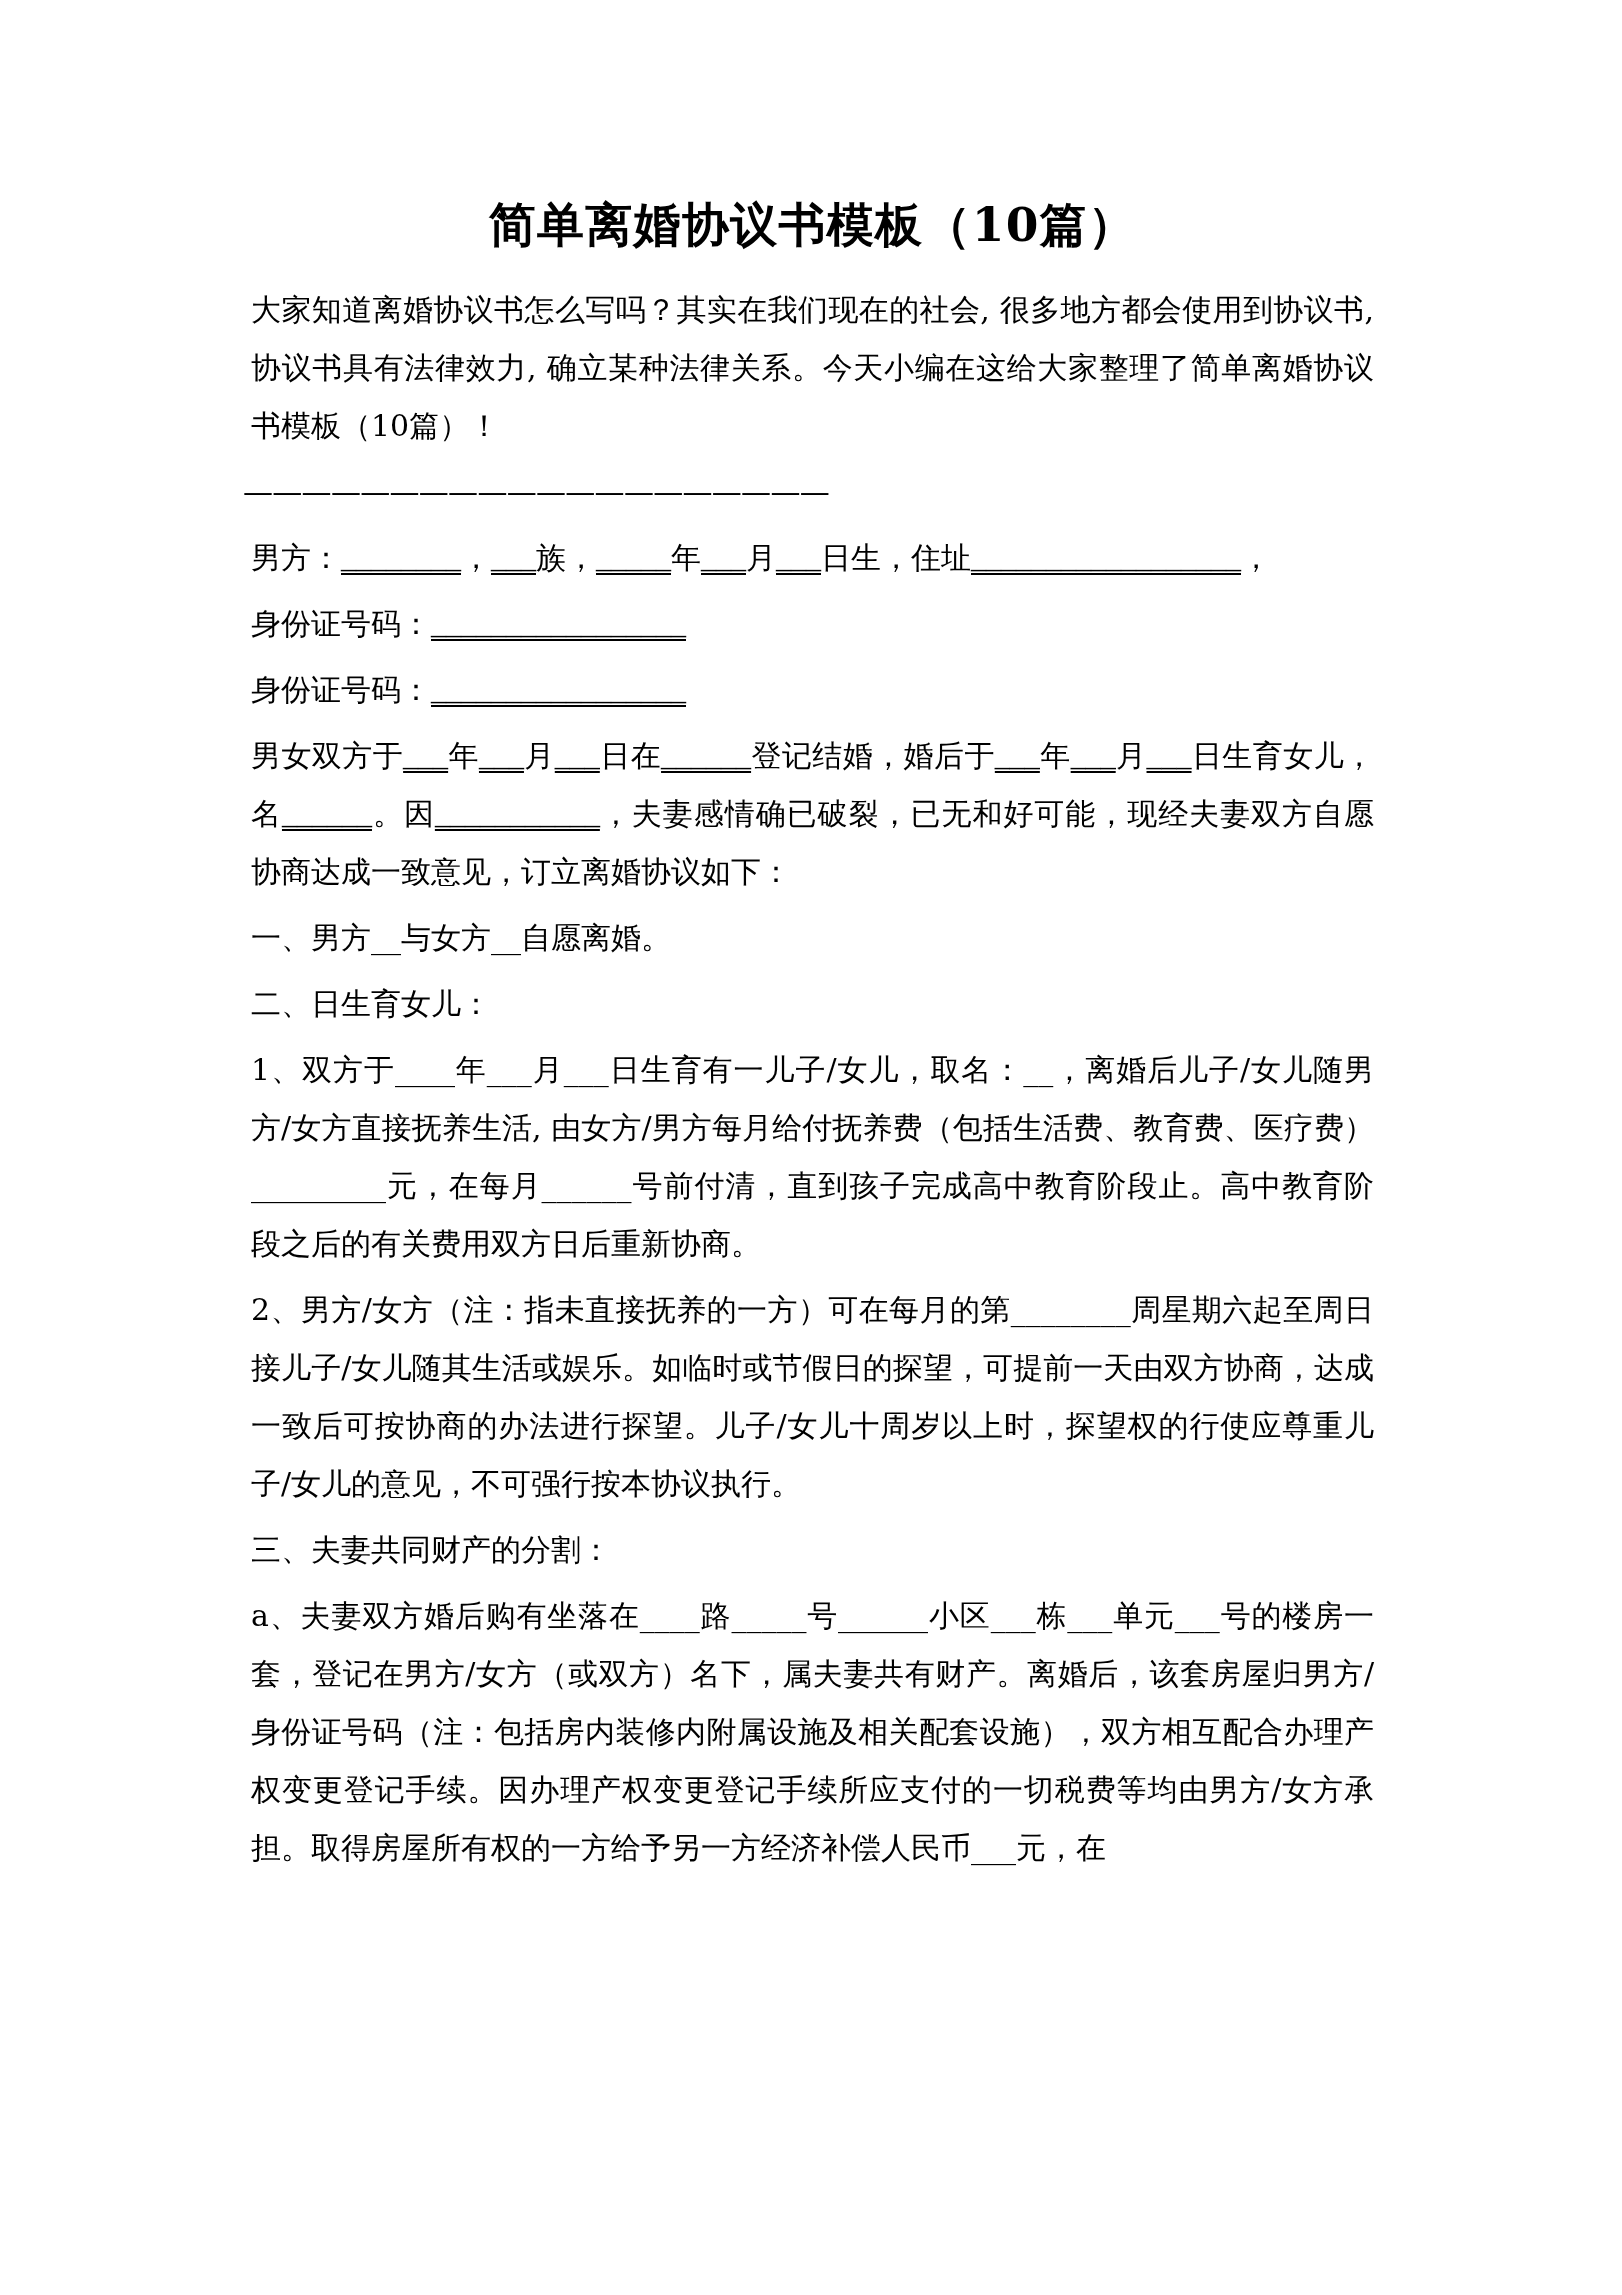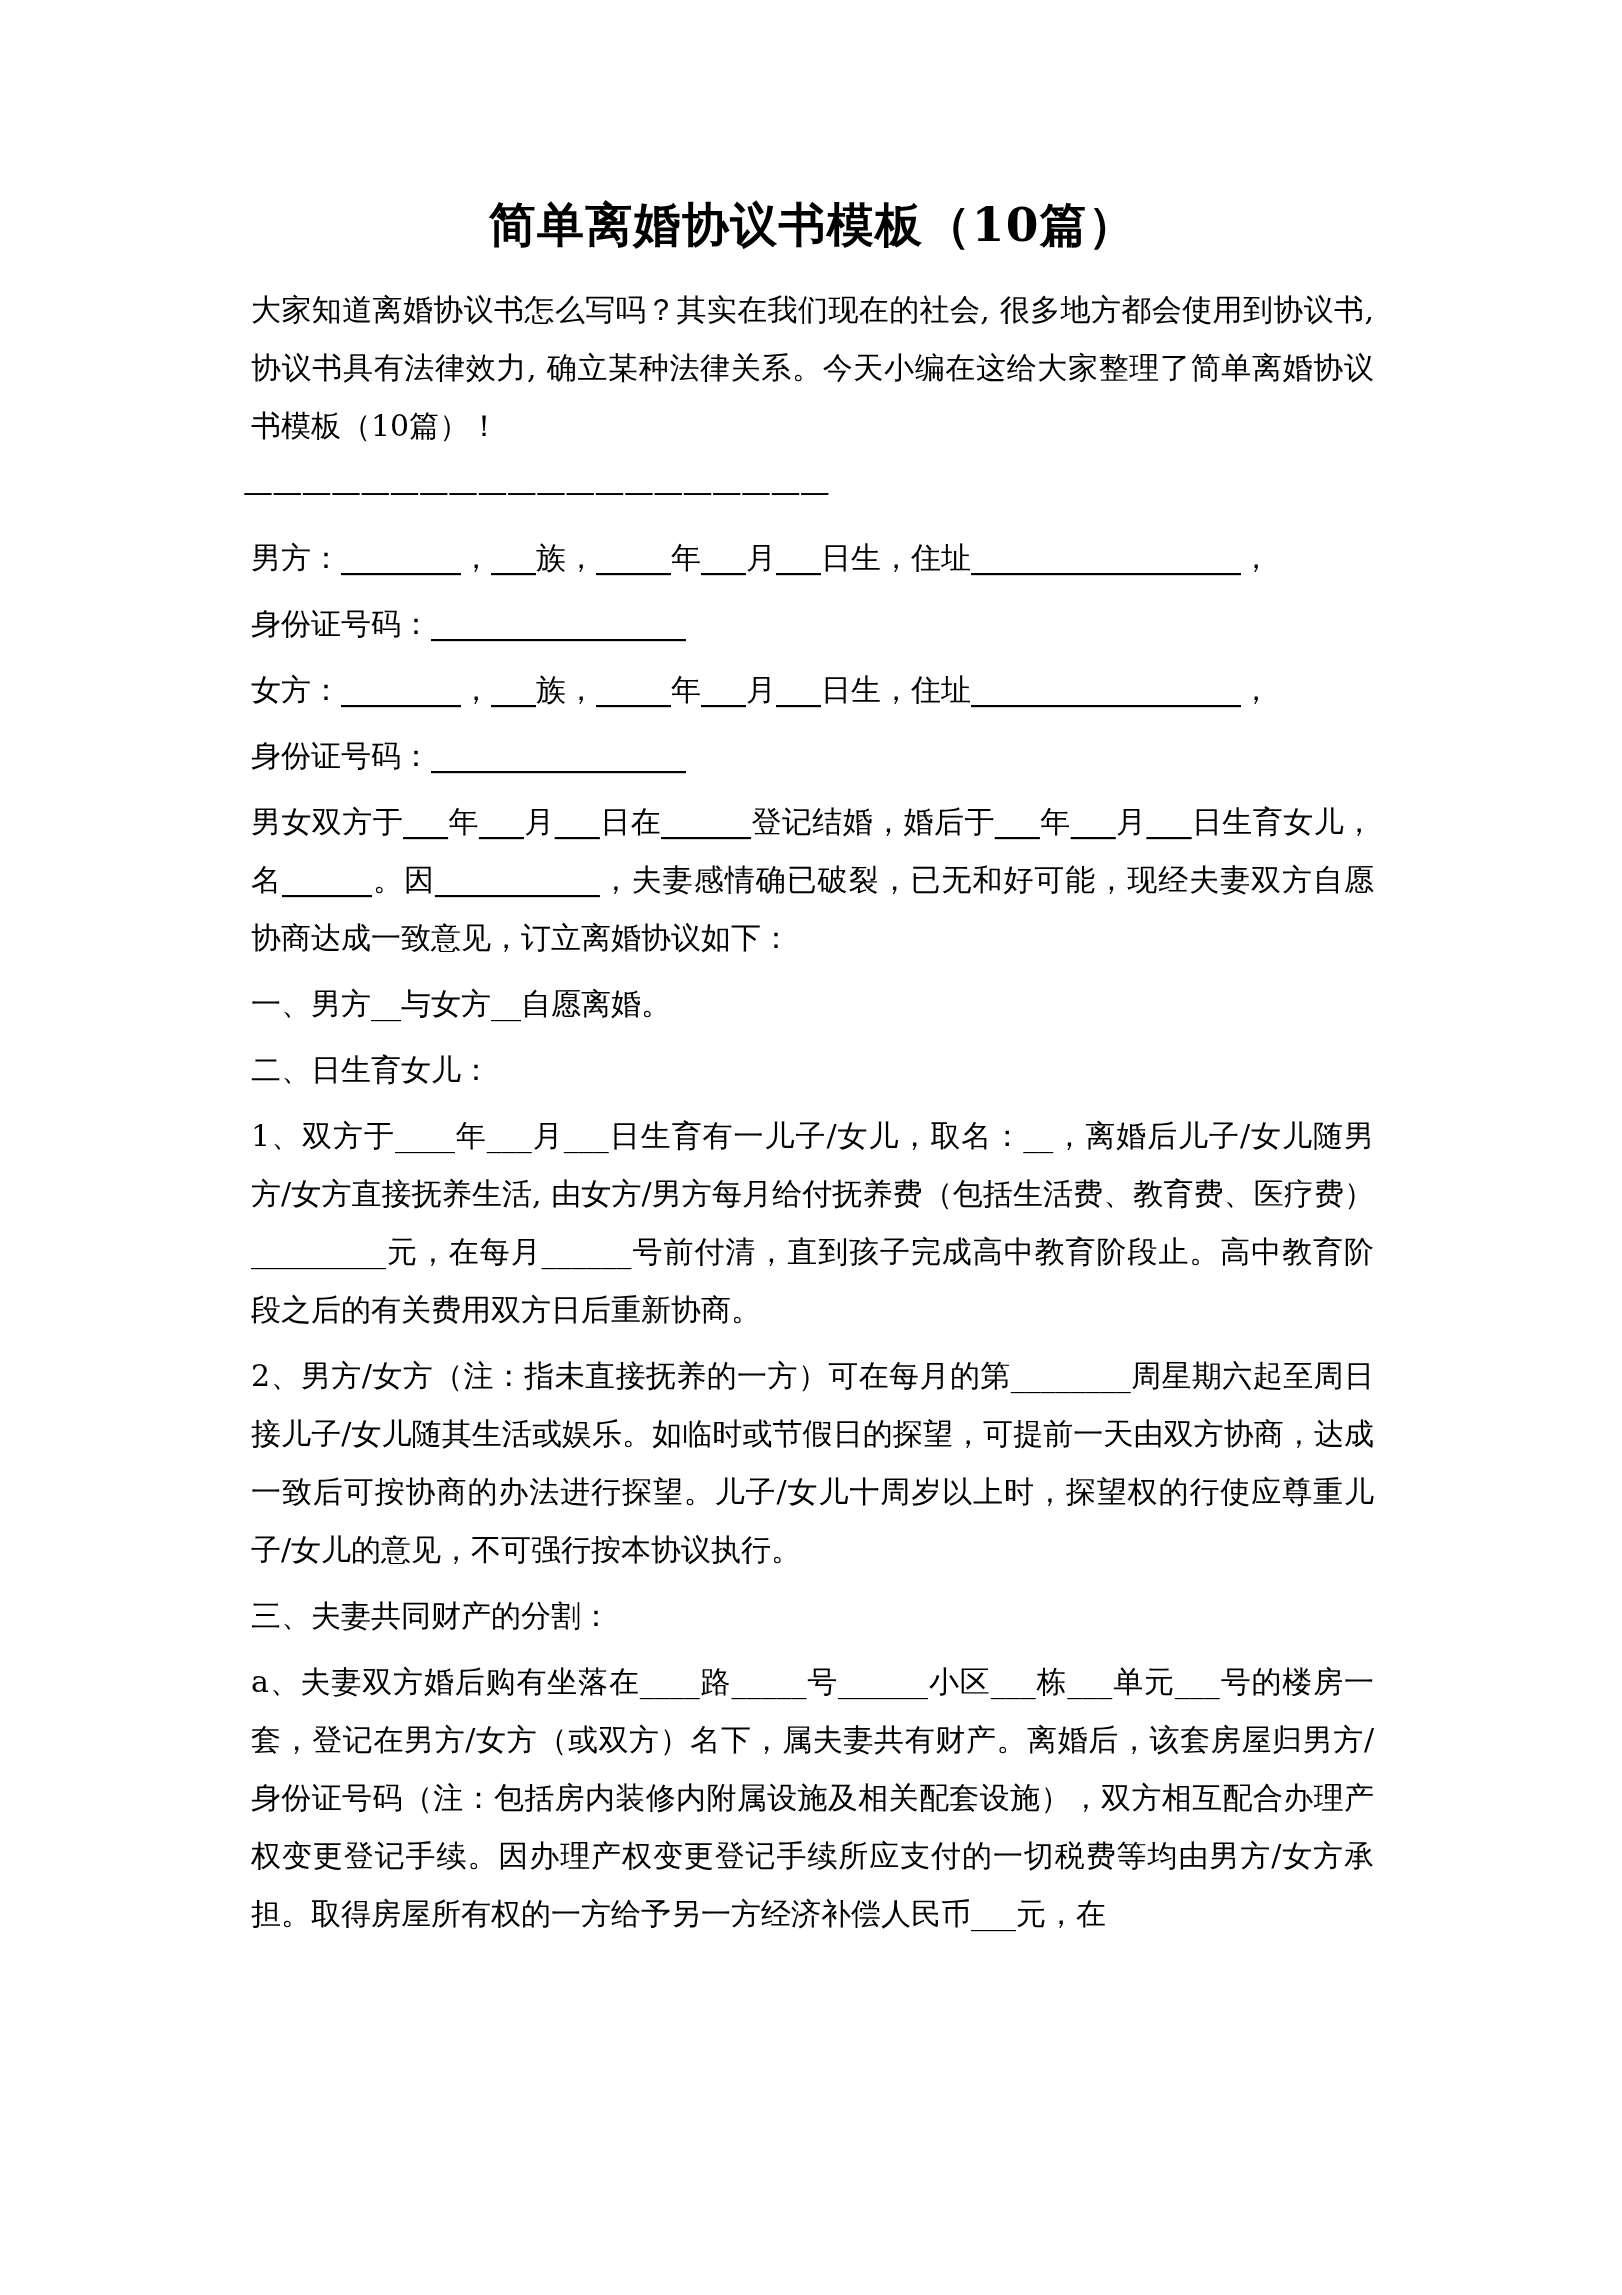--- a/index.html
+++ b/index.html
@@ -53,39 +53,39 @@
     margin: 0;
     letter-spacing: -0.7px;
     white-space: nowrap;
     font-family: "DejaVu Serif", "Liberation Serif", serif;
   }
   .blank {
     text-decoration: underline;
     text-decoration-thickness: 2px;
     text-underline-offset: 5.2px;
     white-space: pre;
+    font-family: Liberation Serif, serif;
   }
 </style>
 </head>
 <body>
 
 <div class="page">
   <div class="content">
 
     <h1 class="doc-title">简单离婚协议书模板（10篇）</h1>
 
     <p class="para">大家知道离婚协议书怎么写吗？其实在我们现在的社会, 很多地方都会使用到协议书, 协议书具有法律效力, 确立某种法律关系。今天小编在这给大家整理了简单离婚协议书模板（10篇）！</p>
 
     <p class="divider-line">————————————————————</p>
 
     <p class="para"><span>男方：</span><span class="blank">________</span><span>，</span><span class="blank">___</span><span>族，</span><span class="blank">_____</span><span>年</span><span class="blank">___</span><span>月</span><span class="blank">___</span><span>日生，住址</span><span class="blank">__________________</span><span>，</span></p>
 
     <p class="para"><span>身份证号码：</span><span class="blank">_________________</span></p>
 
-    <p class="para"><span>女方：</span><span class="blank">________</span><span>，</span><span class="blank">___</span><span>族，</span><span class="blank">_____</span><span>年</span><span class="blank">___</span><span>月</span><span class="blank">___</span><span>日生，住址</span><span class="blank">__________________</span><span>，</span></p>
 
     <p class="para"><span>身份证号码：</span><span class="blank">_________________</span></p>
 
     <p class="para"><span>男女双方于</span><span class="blank">___</span><span>年</span><span class="blank">___</span><span>月</span><span class="blank">___</span><span>日在</span><span class="blank">______</span><span>登记结婚，婚后于</span><span class="blank">___</span><span>年</span><span class="blank">___</span><span>月</span><span class="blank">___</span><span>日生育女儿，名</span><span class="blank">______</span><span>。因</span><span class="blank">___________</span><span>，夫妻感情确已破裂，已无和好可能，现经夫妻双方自愿协商达成一致意见，订立离婚协议如下：</span></p>
 
     <p class="para">一、男方__与女方__自愿离婚。</p>
 
     <p class="para">二、日生育女儿：</p>
 
     <p class="para">1、双方于____年___月___日生育有一儿子/女儿，取名：__，离婚后儿子/女儿随男方/女方直接抚养生活, 由女方/男方每月给付抚养费（包括生活费、教育费、医疗费）_________元，在每月______号前付清，直到孩子完成高中教育阶段止。高中教育阶段之后的有关费用双方日后重新协商。</p>

